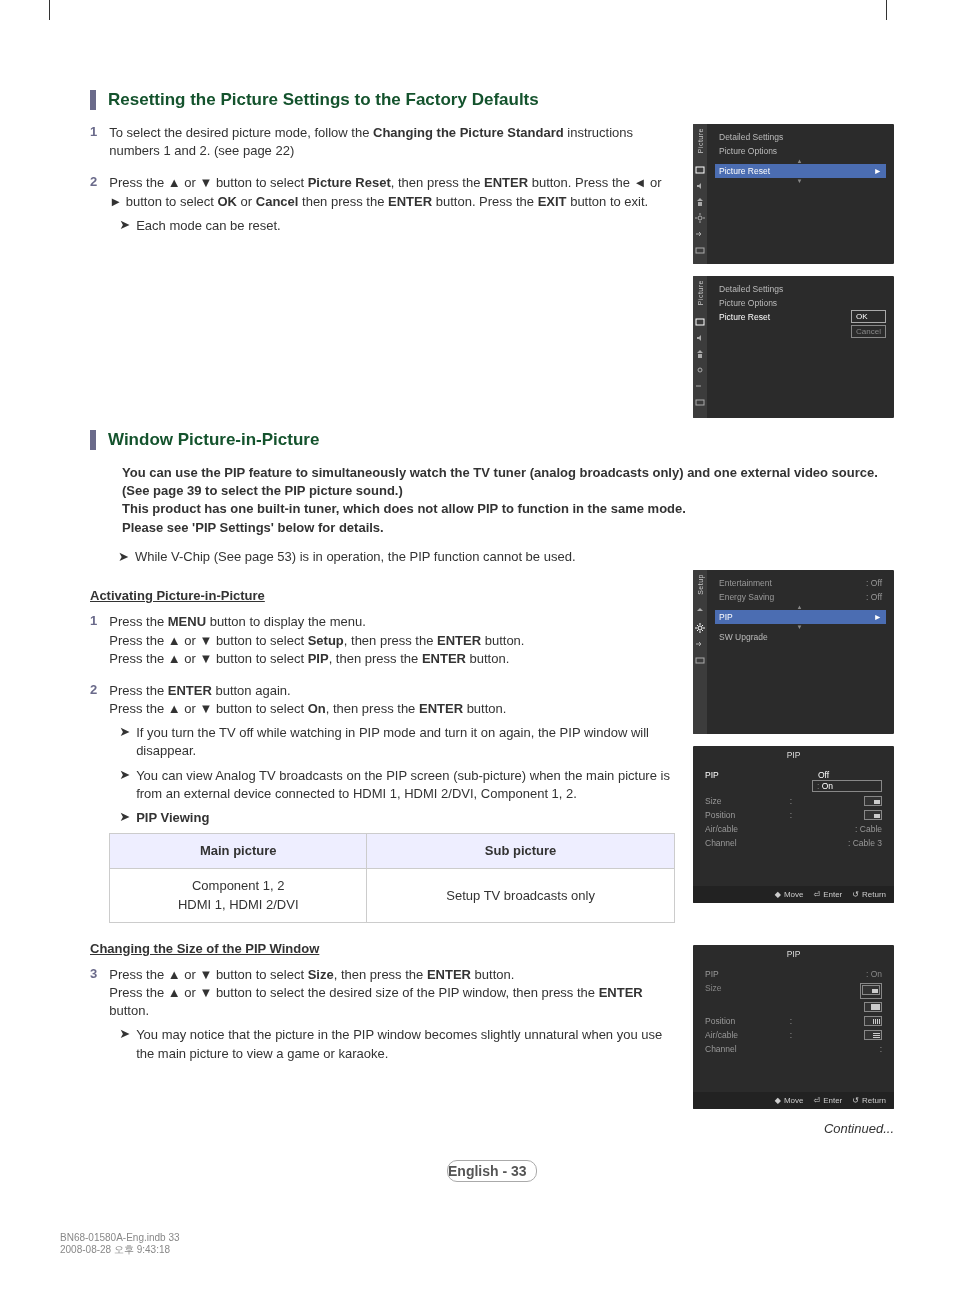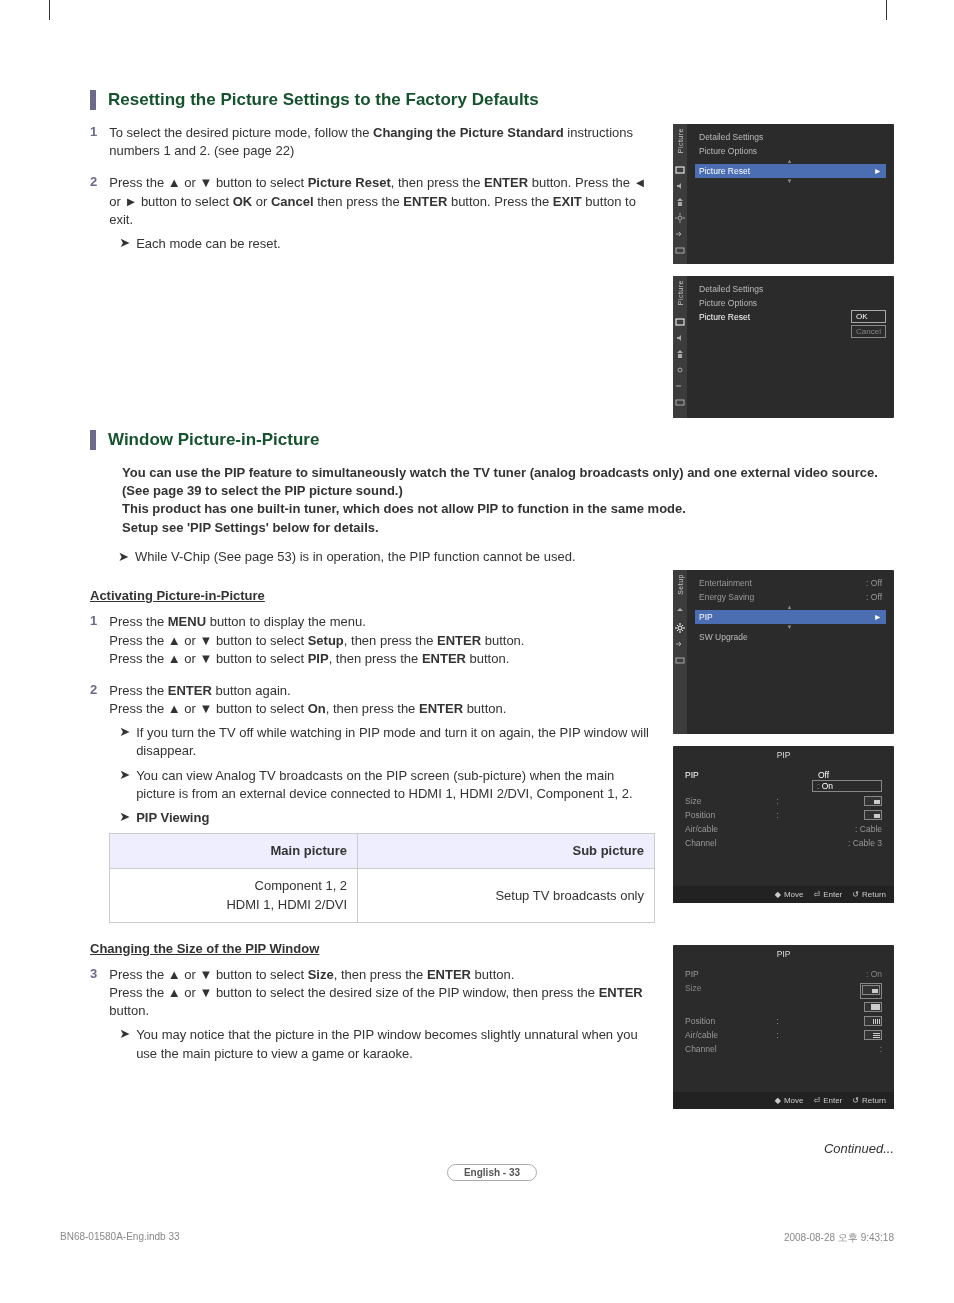--- a/index.html
+++ b/index.html
@@ -4,21 +4,21 @@
   <style>
     * { box-sizing: border-box; margin: 0; padding: 0; }
     body { font-family: Arial, Helvetica, sans-serif; font-size: 13px; color: #333; background: #fff; width: 954px; position: relative; }
     .page { padding: 90px 60px 50px 90px; }
     .crop-tl, .crop-tr, .crop-bl { position: absolute; border-color: #000; }
     .crop-tl { top: 0; left: 42px; width: 8px; height: 20px; border-right: 1px solid #333; }
     .crop-tr { top: 0; right: 60px; width: 8px; height: 20px; border-left: 1px solid #333; }
     .section-title { border-left: 6px solid #6a6a8a; padding-left: 12px; font-size: 17px; font-weight: bold; color: #14532d; margin-bottom: 14px; }
     .cols { display: flex; gap: 18px; }
     .left-col { flex: 1; }
-    .right-col { width: 221px; flex: none; }
+    .right-col { width: 201px; flex: none; }
     .num-list { list-style: none; }
     .num-list li { display: flex; gap: 12px; margin-bottom: 14px; }
     .num { font-weight: bold; color: #6a6a8a; }
     .body { line-height: 1.4; }
     .note-row { display: flex; align-items: flex-start; gap: 6px; margin-top: 6px; margin-bottom: 6px; padding-left: 10px; }
     .chev { font-size: 13px; line-height: 1.2; }
     b { font-weight: bold; }
     .osd { background: #2b2b2b; color: #ddd; font-size: 8.5px; margin-bottom: 12px; border-radius: 1px; padding: 0; overflow: hidden; }
     .osd-body { display: flex; }
     .osd-side { width: 14px; background: #3c3c3c; display: flex; flex-direction: column; align-items: center; padding-top: 4px; gap: 8px; position: relative; }
@@ -42,25 +42,25 @@
     .osd-footer span { display: flex; align-items: center; gap: 3px; }
     .sizebox { display: inline-block; border: 1px solid #888; width: 18px; height: 10px; position: relative; background: #333; }
     .sizebox::after { content: ''; position: absolute; background: #ccc; }
     .sizebox.s1::after { width: 6px; height: 4px; right: 1px; bottom: 1px; }
     .sizebox.s2::after { width: 9px; height: 6px; right: 1px; bottom: 1px; }
     .sizebox.s3::after { width: 7px; height: 5px; right: 1px; bottom: 1px; background: repeating-linear-gradient(90deg,#ccc 0 1px, transparent 1px 2px); }
     .sizebox.s4::after { width: 7px; height: 5px; right: 1px; bottom: 1px; background: repeating-linear-gradient(0deg,#ccc 0 1px, transparent 1px 2px); }
     .intro-block { margin-left: 32px; margin-bottom: 12px; line-height: 1.4; }
     .sub-head { font-weight: bold; text-decoration: underline; margin: 18px 0 10px 0; }
     .pip-table { border-collapse: collapse; width: 100%; margin-top: 6px; }
-    .pip-table th, .pip-table td { border: 1px solid #ccc; padding: 8px 10px; font-size: 13px; text-align: right; }
+    .pip-table th, .pip-table td { border: 1px solid #ccc; padding: 8px 10px; font-size: 13px; text-align: center; }
     .pip-table th { background: #eef; font-weight: bold; }
-    .continued { text-align: right; font-style: italic; margin-top: 20px; }
-    .page-badge { display: block; width: 90px; margin: 8px auto 0; text-align: center; border: 1px solid #aaa; border-radius: 10px; font-size: 10px; padding: 2px 0; font-weight: bold; color: #555; }
-    .footer-info { display: flex; justify-content: space-between; font-size: 10px; color: #888; padding: 0 60px 10px 60px; }
+    .continued { text-align: right; font-style: italic; }
+    .page-badge { display: block; width: 90px; margin: 24px auto 0; border: 1px solid #aaa; border-radius: 10px; font-size: 14px; padding: 2px 0; font-weight: bold; color: #555; }
+    .footer-info { display: flex; justify-content: space-between; font-size: 10px; color: #888; padding: 0 60px 10px 60px; flex-direction: column; }
     .pip-icons-col { display: flex; flex-direction: column; align-items: flex-end; gap: 3px; }
   </style>
 </head>
 <body>
 
 <div class="crop-tl"></div>
 <div class="crop-tr"></div>
 
 <div class="page">
 
@@ -165,21 +165,21 @@
           </div>
         </div>
       </div>
     </div>
   </div>
 
   <div class="section-title">Window Picture-in-Picture</div>
   <div class="intro-block">
     <div><b>You can use the PIP feature to simultaneously watch the TV tuner (analog broadcasts only) and one external video source. (See page 39 to select the PIP picture sound.)</b></div>
     <div><b>This product has one built-in tuner, which does not allow PIP to function in the same mode.</b></div>
-    <div><b>Setup see 'PIP Settings' below for details.</b></div>
+    <div><b>Please see 'PIP Settings' below for details.</b></div>
   </div>
   <div class="note-row" style="margin-left:18px;">
       <span class="chev">➤</span>
       <span>While V-Chip (See page 53) is in operation, the PIP function cannot be used.</span>
     </div>
 
   <div class="cols">
     <div class="left-col">
       <div class="sub-head">Activating Picture-in-Picture</div>
       <ol class="num-list">

